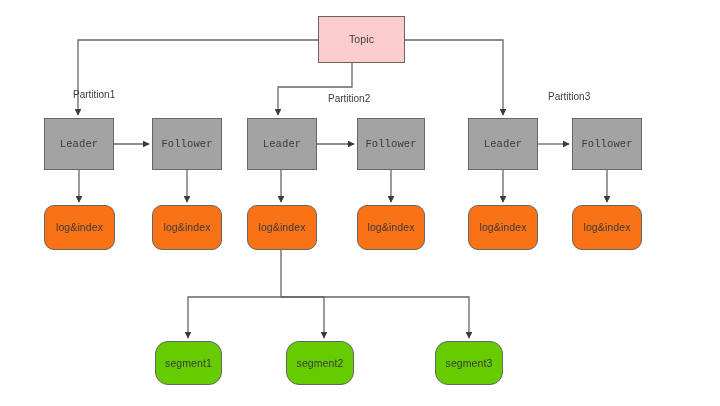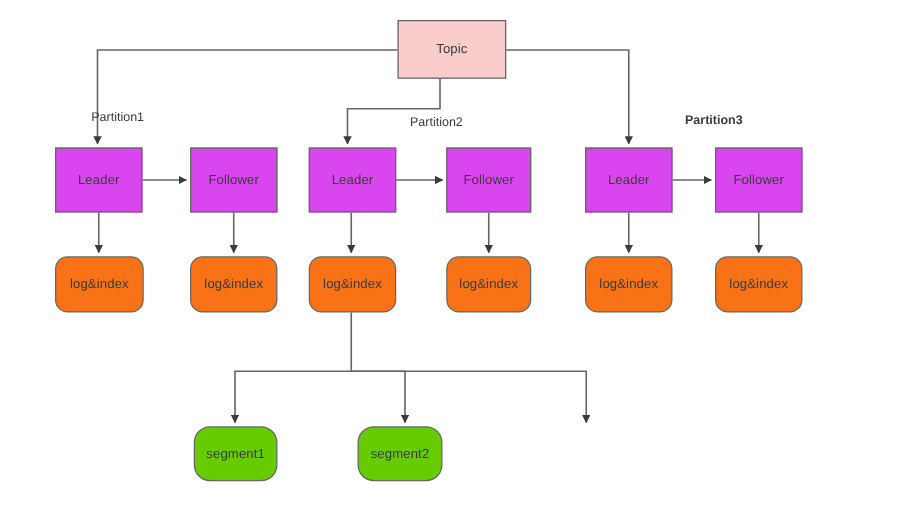--- a/index.html
+++ b/index.html
@@ -36,21 +36,22 @@
     font-size: 10.5px;
     color: #3b3b3b;
     letter-spacing: 0.1px;
     line-height: 1;
     white-space: nowrap;
   }
   .node-topic {
     background: #fbcccc;
   }
   .node-broker {
-    background: #d946ef;
+    background: #a3a3a3;
+    font-family: Liberation Mono, monospace;
   }
   .node-store {
     background: #f97316;
     border-radius: 10px;
   }
   .node-segment {
     background: #66cc00;
     border-radius: 13px;
   }
   .edge-label {
@@ -102,21 +103,21 @@
   <div class="node node-topic" style="left:318px; top:16px; width:87px; height:47px;">
     <span>Topic</span>
   </div>
 
   <div class="edge-label" style="left:33px; top:90px;">
     <span>Partition1</span>
   </div>
   <div class="edge-label" style="left:288px; top:94px;text-align:center;">
     <span>Partition2</span>
   </div>
-  <div class="edge-label" style="left:508px; top:92px;font-weight:bold;">
+  <div class="edge-label" style="left:508px; top:92px;">
     <span>Partition3</span>
   </div>
 
   <div class="node node-broker" style="left:44px; top:118px; width:70px; height:52px;">
     <span>Leader</span>
   </div>
   <div class="node node-broker" style="left:152px; top:118px; width:70px; height:52px;">
     <span>Follower</span>
   </div>
   <div class="node node-broker" style="left:247px; top:118px; width:70px; height:52px;">
@@ -150,14 +151,17 @@
   <div class="node node-store" style="left:572px; top:205px; width:70px; height:45px;">
     <span>log&amp;index</span>
   </div>
 
   <div class="node node-segment" style="left:155px; top:341px; width:67px; height:44px;">
     <span>segment1</span>
   </div>
   <div class="node node-segment" style="left:286px; top:341px; width:68px; height:44px;">
     <span>segment2</span>
   </div>
+  <div class="node node-segment" style="left:435px; top:341px; width:68px; height:44px;">
+    <span>segment3</span>
+  </div>
 
 </div>
 
 </body></html>

